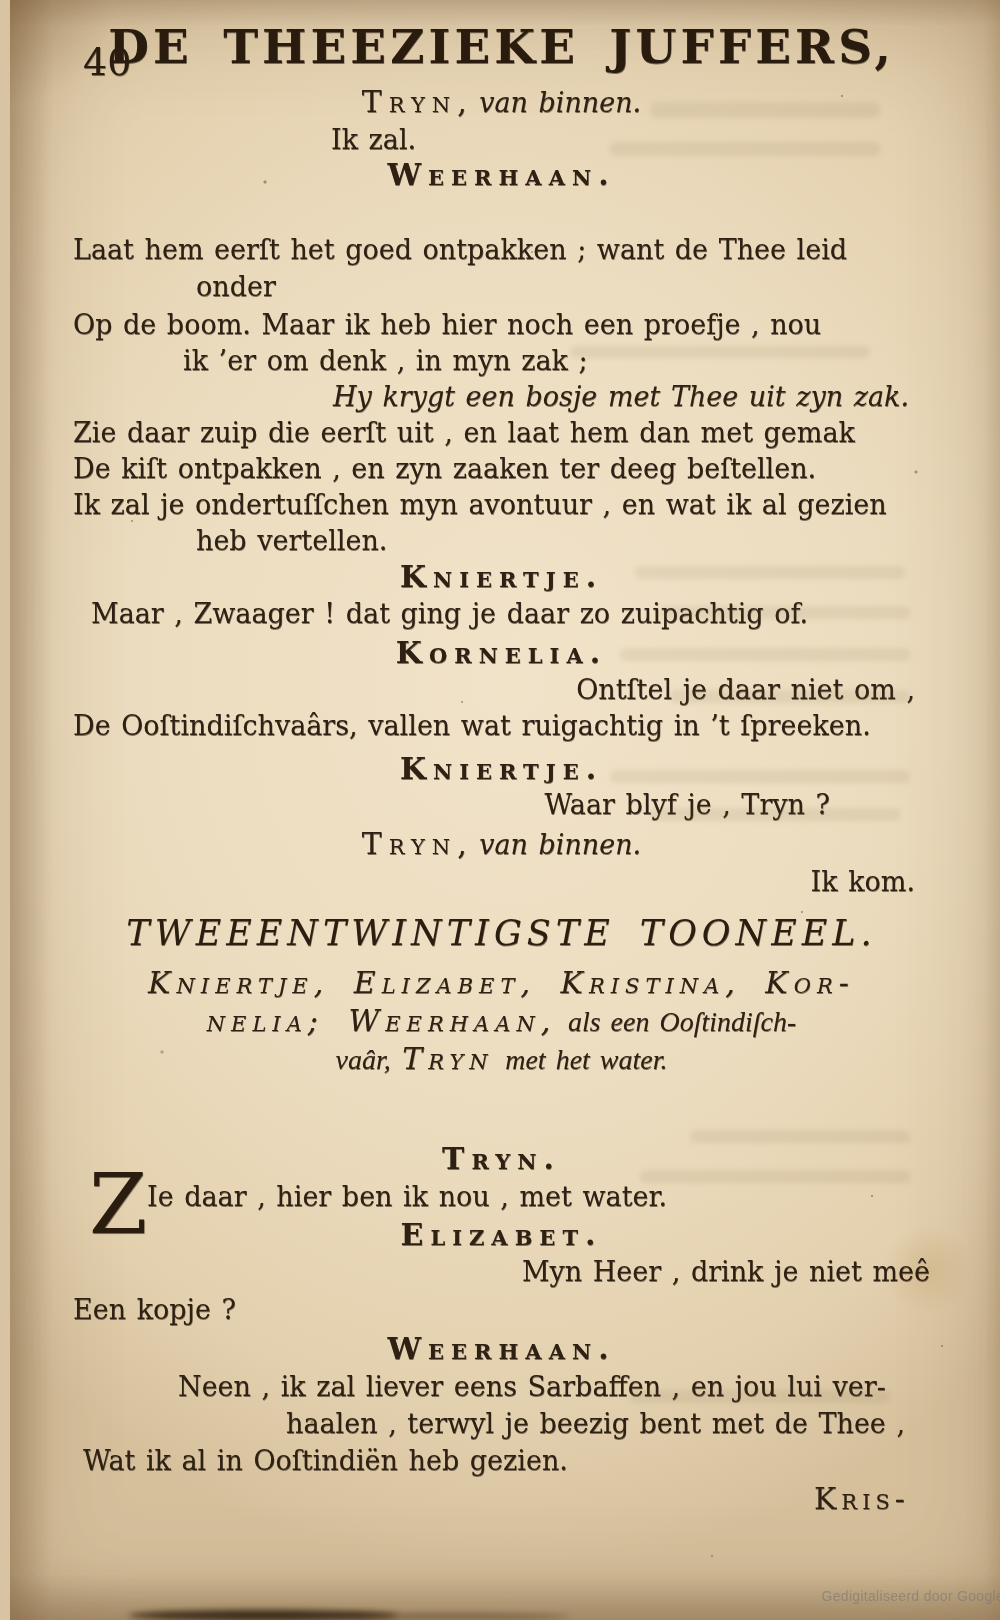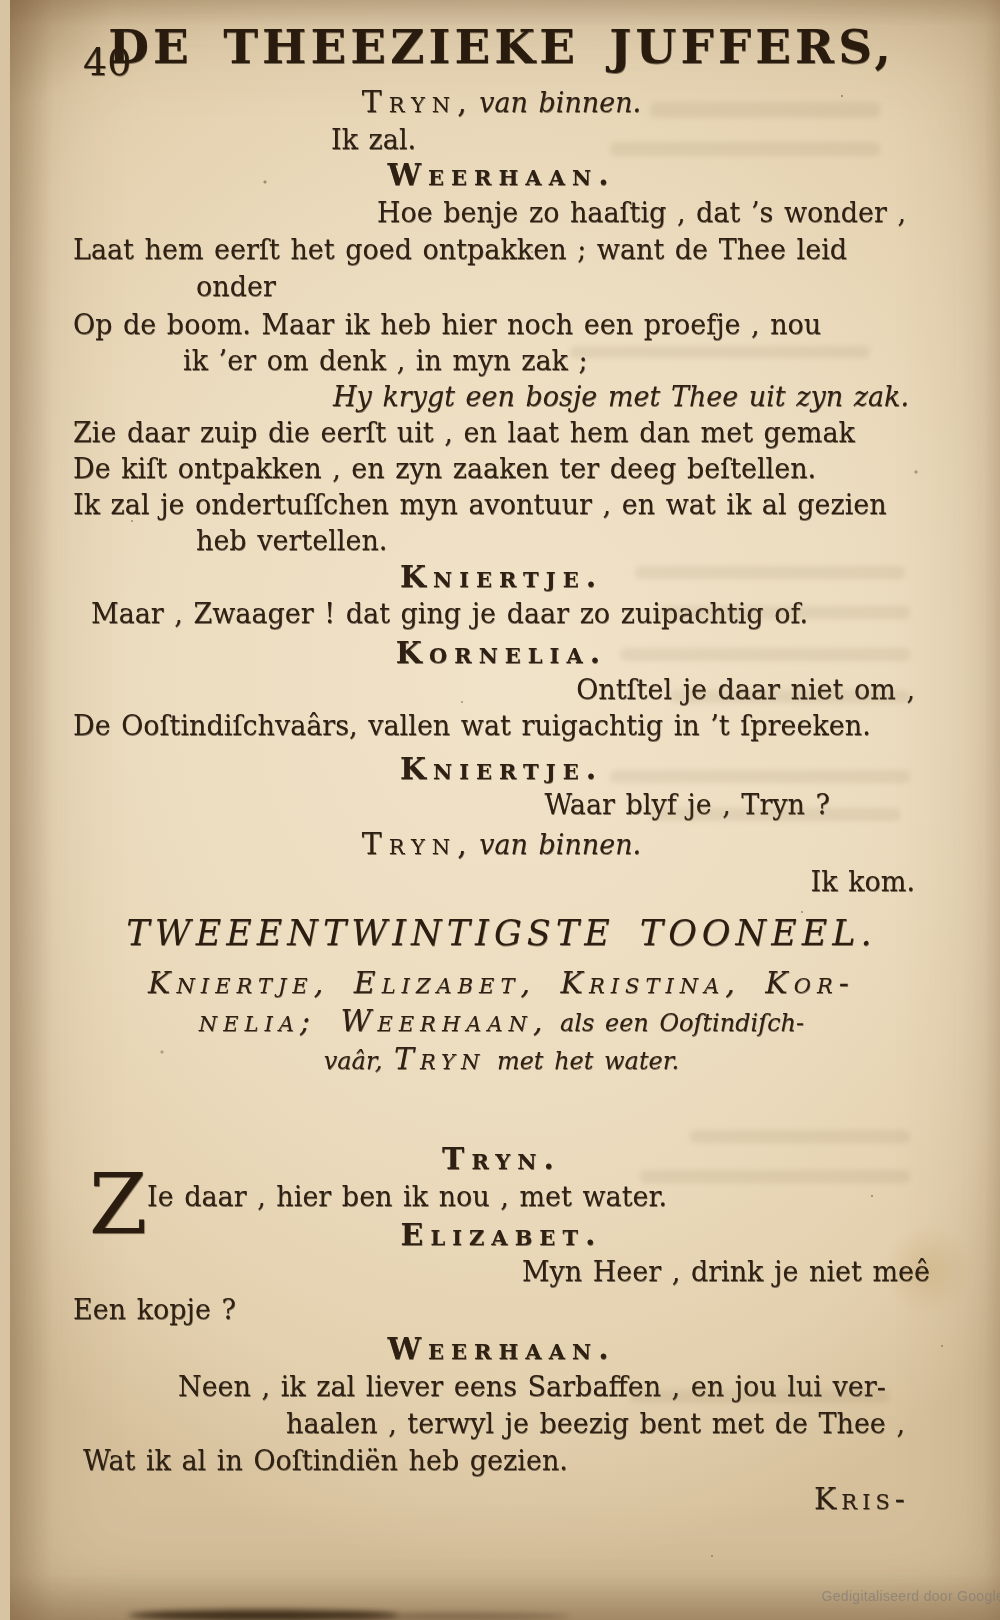--- a/index.html
+++ b/index.html
@@ -44,21 +44,21 @@
     word-spacing:2px;
   }
   .center{text-align:center;}
   .right{text-align:right;}
   .it{font-style:italic;}
   .sc{font-variant:small-caps;letter-spacing:7px;font-size:30px;}
   .sp{text-align:center;}
   .sp .sc{font-size:30px;font-weight:bold;}
   .cast{text-align:center;font-size:30px;}
   .cast .sc{font-size:30px;letter-spacing:6px;word-spacing:9px;font-style:italic;}
-  .cast .it{font-size:24px;letter-spacing:0;word-spacing:3px;}
+  .cast .it{font-size:28px;letter-spacing:0;word-spacing:3px;font-family:Liberation Serif, serif;}
   #pagenum{position:absolute;left:10px;top:40px;font-size:38px;color:#2a1d10;text-shadow:0.5px 0.6px 0.7px rgba(44,30,16,.6);}
   #title{top:30px;font-size:47px;font-weight:bold;letter-spacing:4px;word-spacing:10px;color:#291c0f;text-align:center;}
   #scene-heading{top:916px;font-style:italic;font-size:35px;letter-spacing:5px;word-spacing:9px;color:#2b1e11;}
   #dropcap{
     position:absolute;left:16px;top:1162px;font-size:84px;line-height:84px;
     color:#2a1d10;text-shadow:0.6px 0.8px 0.8px rgba(44,30,16,.6);
   }
   #catchword{letter-spacing:5px;}
 
   
@@ -77,21 +77,20 @@
 <div id="scan">
 
   <div id="col">
 
     <div id="pagenum">40</div>
     <div class="ln center" id="title">DE THEEZIEKE JUFFERS,</div>
 
     <div class="ln center" style="top:85px"><span class="sc">Tryn,</span> <span class="it">van binnen.</span></div>
     <div class="ln" style="top:123px;padding-left:258px">Ik zal.</div>
     <div class="ln sp" style="top:158px"><span class="sc">Weerhaan.</span></div>
-    <div class="ln right" style="top:196px;padding-right:24px">Hoe benje zo haaſtig , dat ’s wonder ,</div>
     <div class="ln" style="top:233px">Laat hem eerſt het goed ontpakken ;  want de Thee leid</div>
     <div class="ln" style="top:270px;padding-left:123px">onder</div>
     <div class="ln" style="top:308px">Op de boom.   Maar ik heb hier noch een proefje ,  nou</div>
     <div class="ln" style="top:344px;padding-left:110px">ik ’er om denk ,  in myn zak ;</div>
     <div class="ln right it" style="top:380px;padding-right:21px">Hy krygt een bosje met Thee uit zyn zak.</div>
     <div class="ln" style="top:416px">Zie daar zuip die eerſt uit ,  en laat hem dan  met gemak</div>
     <div class="ln" style="top:452px">De kiſt ontpakken ,  en zyn zaaken ter deeg beſtellen.</div>
     <div class="ln" style="top:488px">Ik zal je ondertuſſchen myn avontuur , en wat ik al gezien</div>
     <div class="ln" style="top:524px;padding-left:123px">heb vertellen.</div>
     <div class="ln sp" style="top:560px"><span class="sc">Kniertje.</span></div>

